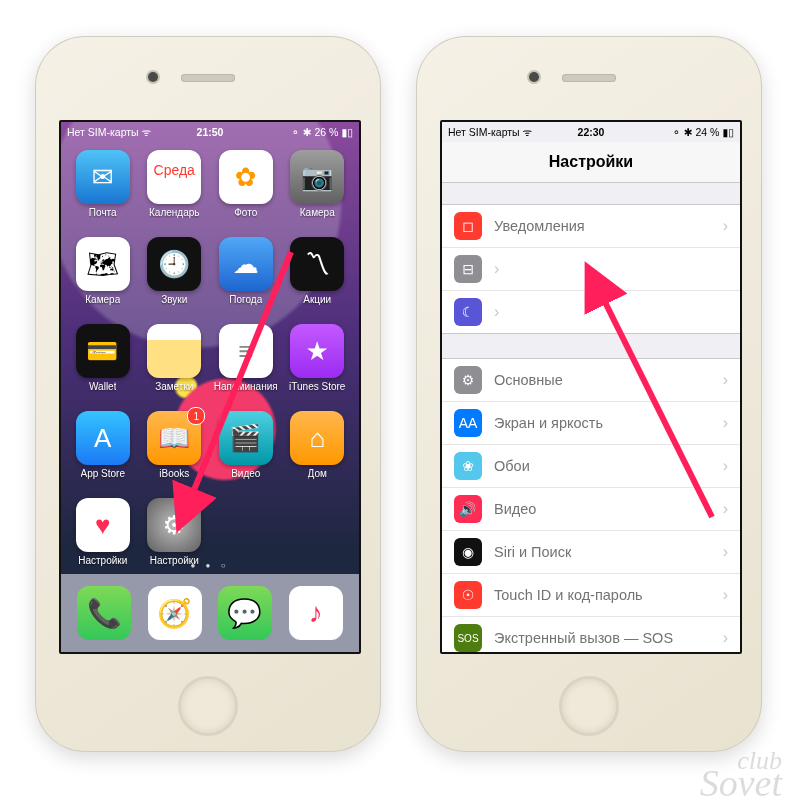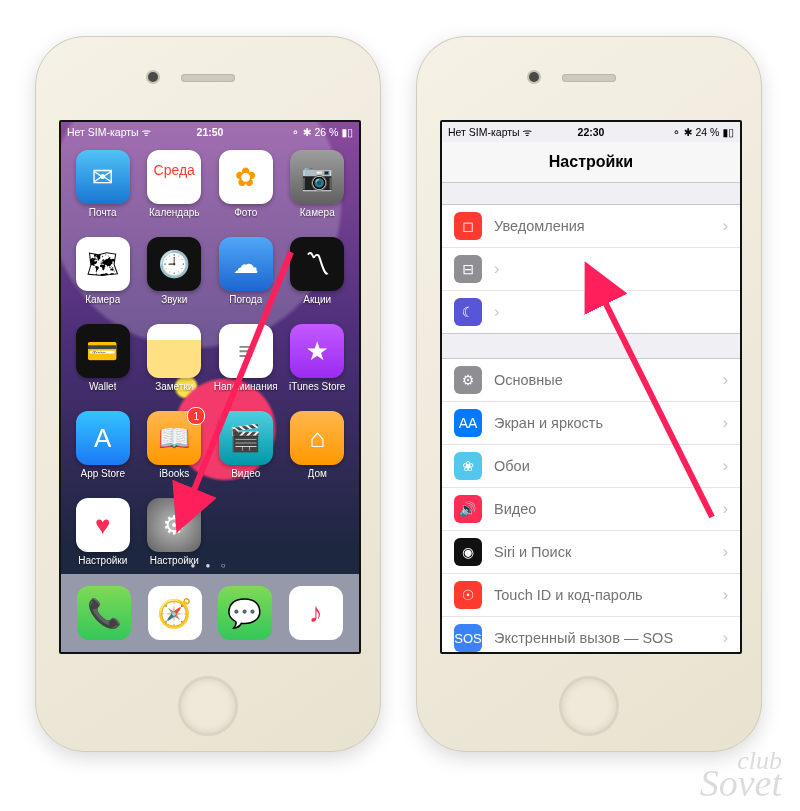--- a/index.html
+++ b/index.html
@@ -224,21 +224,21 @@
               <div class="ricon" style="background: rgb(17, 17, 17); font-size: 14px;">◉</div>
               <div class="rlabel">Siri и Поиск</div>
               <div class="chev">›</div>
             </div>
             <div class="row">
               <div class="ricon" style="background: rgb(255, 59, 48); font-size: 14px;">☉</div>
               <div class="rlabel">Touch ID и код-пароль</div>
               <div class="chev">›</div>
             </div>
             <div class="row">
-              <div class="ricon" style="background: #3b82f6; font-size: 13px;">SOS</div>
+              <div class="ricon" style="background: #4d7c0f; font-size: 10px;">SOS</div>
               <div class="rlabel">Экстренный вызов — SOS</div>
               <div class="chev">›</div>
             </div>
           </div>
       </div>
 
       <svg class="arrow" style="left:0;top:0" width="298" height="530">
         <defs>
             <marker id="ah2" markerWidth="8" markerHeight="8" refX="6" refY="4" orient="auto">
               <path d="M0,0 L8,4 L0,8 Z" fill="#ff1f5a"></path>

